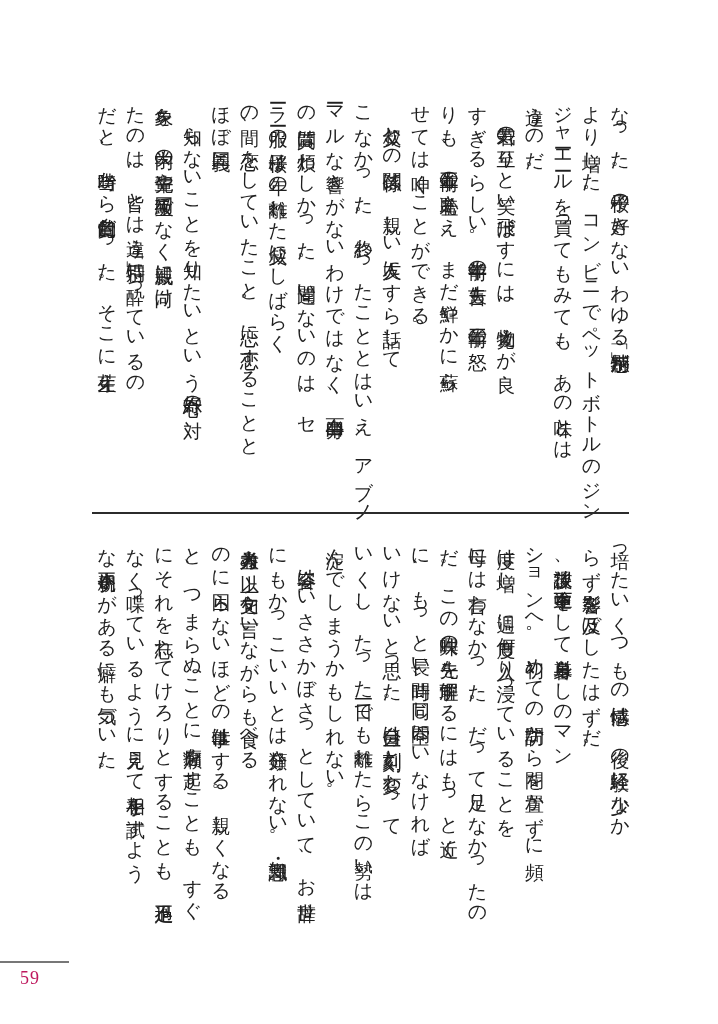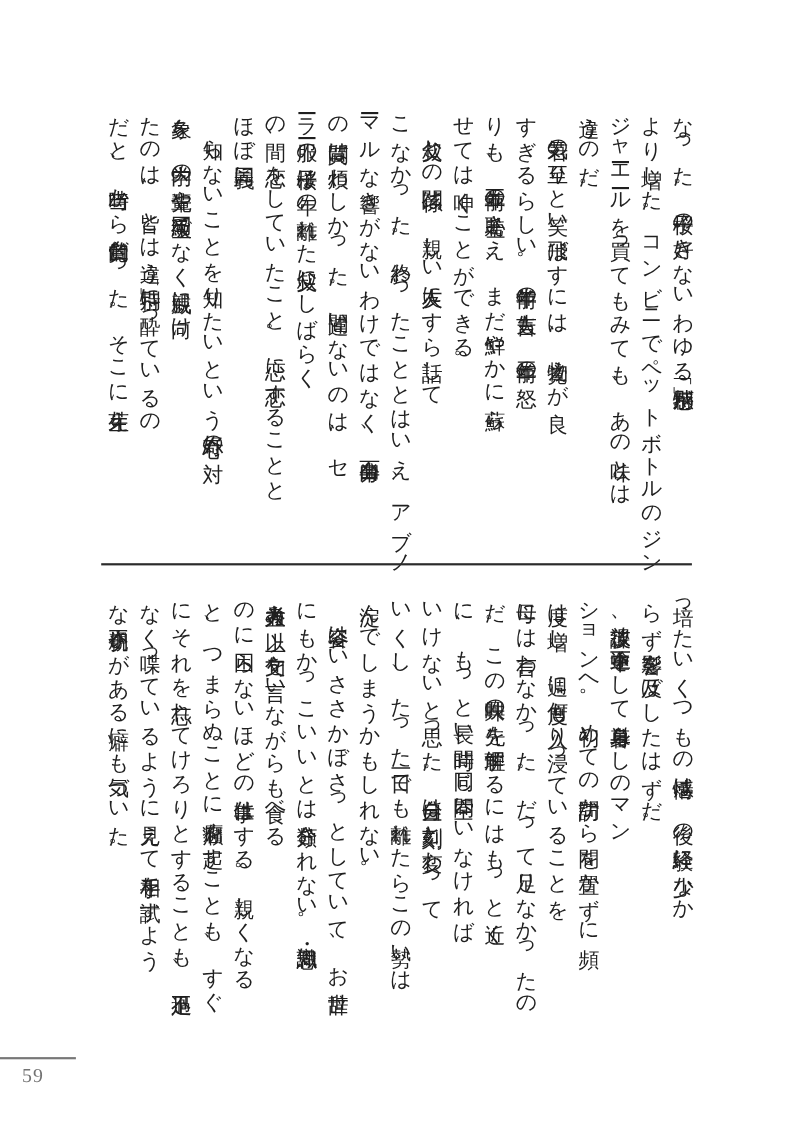--- a/index.html
+++ b/index.html
@@ -49,21 +49,21 @@
     left: 0;
     width: 69px;
     height: 1.5px;
     background: #777777;
   }
   .page-number {
     position: absolute;
     top: 968px;
     left: 20px;
     font-size: 18px;
-    color: #737373;
+    color: #be185d;
     letter-spacing: 1px;
   }
 </style>
 </head>
 <body>
 
 <div class="page">
 
   <div class="text-block upper">
       <div class="col">なった。桜子の好きないわゆる「特別感」が</div>

